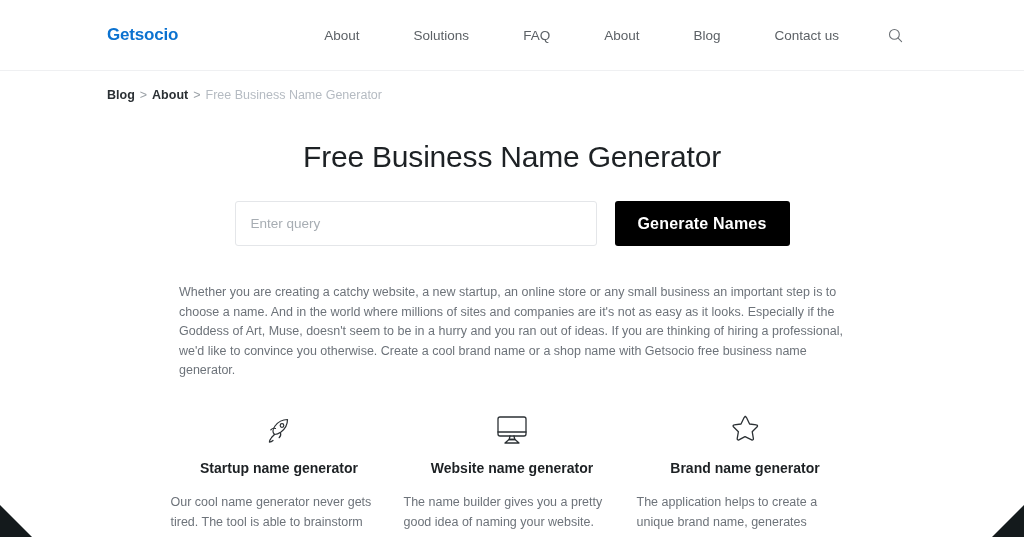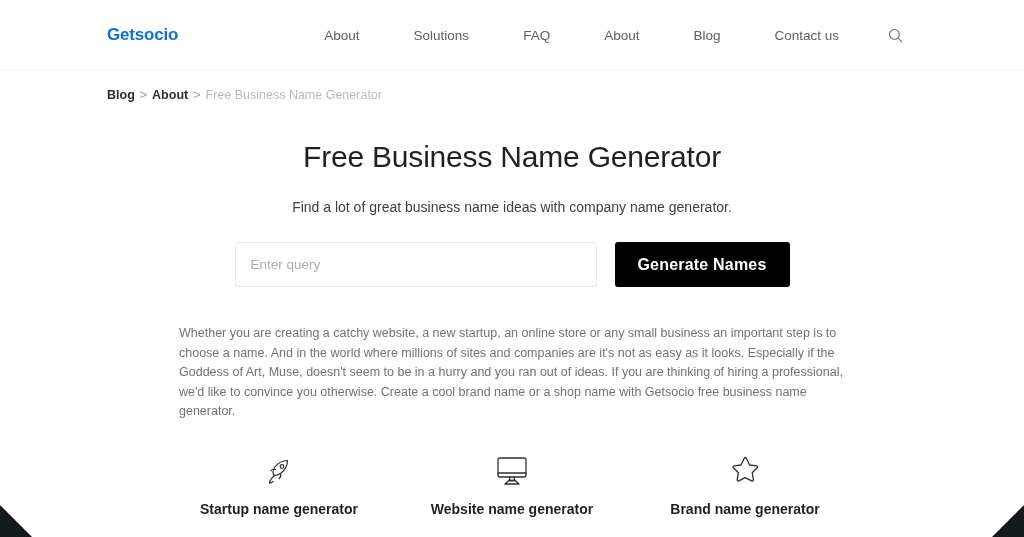--- a/index.html
+++ b/index.html
@@ -233,21 +233,20 @@
 <div class="breadcrumb">
   <a class="crumb-strong">Blog</a>
   <span class="crumb-sep">&gt;</span>
   <a class="crumb-strong">About</a>
   <span class="crumb-sep">&gt;</span>
   <span class="crumb-current">Free Business Name Generator</span>
 </div>
 
 <div class="hero">
   <h1 class="page-title">Free Business Name Generator</h1>
-  <p class="page-subtitle">Find a lot of great business name ideas with company name generator.</p>
 
   <div class="form-row">
     <input class="query-input" type="text" placeholder="Enter query" style="">
     <button class="generate-button">Generate Names</button>
   </div>
 </div>
 
 <p class="intro">Whether you are creating a catchy website, a new startup, an online store or any small business an important step is to choose a name. And in the world where millions of sites and companies are it's not as easy as it looks. Especially if the Goddess of Art, Muse, doesn't seem to be in a hurry and you ran out of ideas. If you are thinking of hiring a professional, we'd like to convince you otherwise. Create a cool brand name or a shop name with Getsocio free business name generator.</p>
 
 <div class="features">

